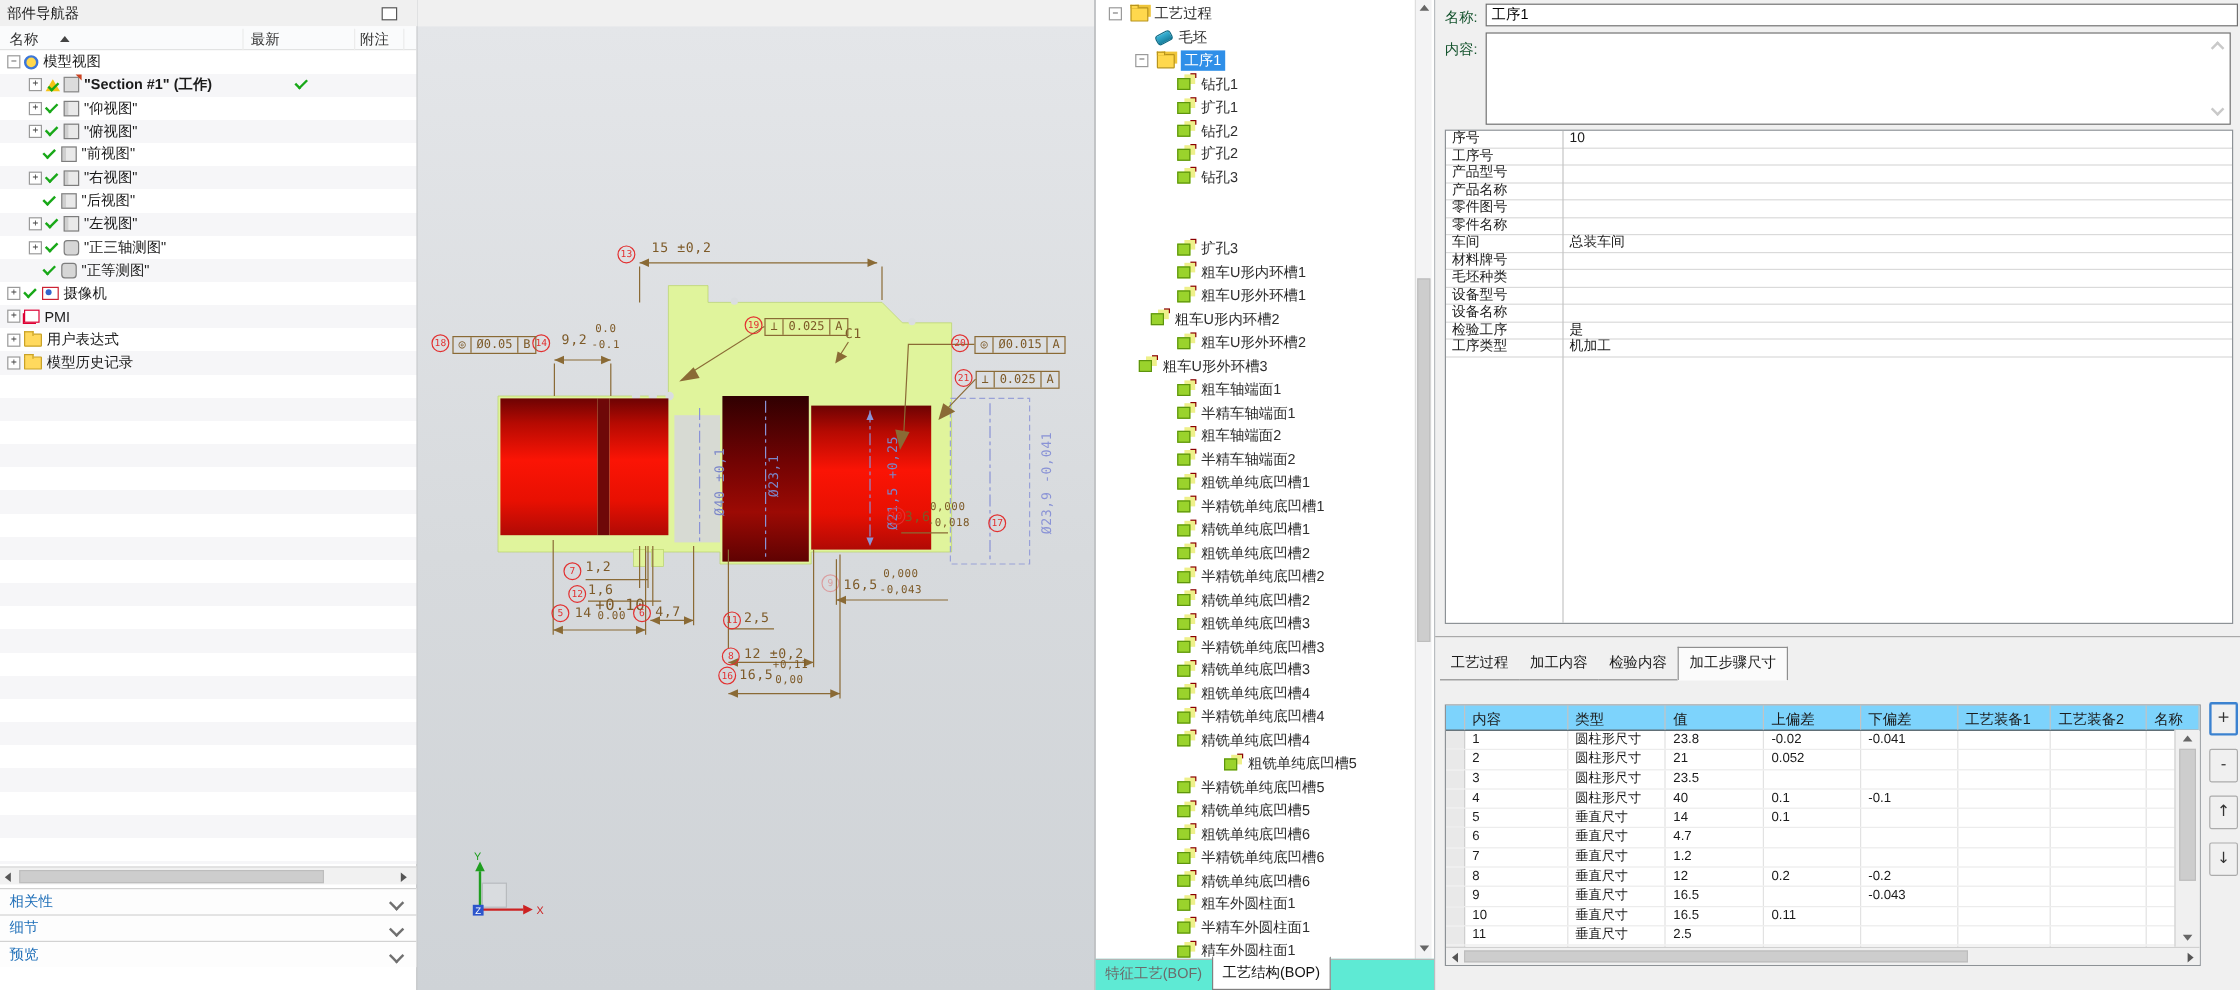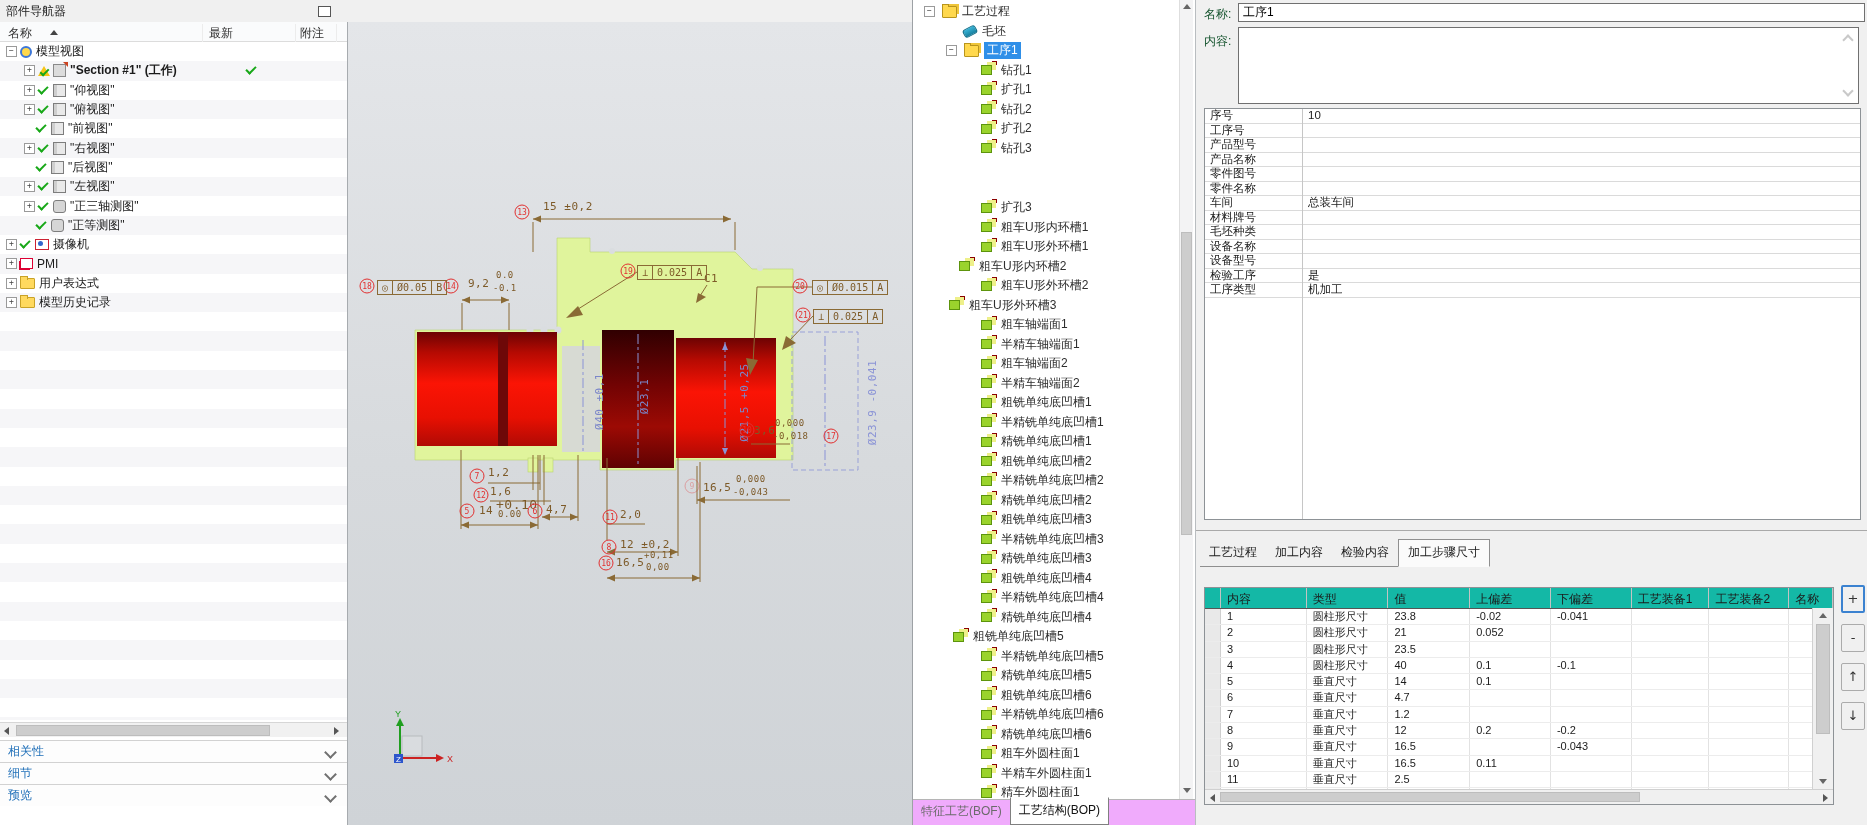--- a/index.html
+++ b/index.html
@@ -64,40 +64,40 @@
   #mid-panel{left:912px;top:0;width:283px;height:825px;background:#fff;border-left:1px solid #9da1a5;box-sizing:border-box}
   #mid-tree{left:1px;top:0;width:265px;height:799px;overflow:hidden;padding-top:2px;box-sizing:border-box}
   .mrow{height:19.5px;display:flex;align-items:center;white-space:nowrap}
   .mrow .lbl{margin-left:5px;color:#2d2d2d}
   .mrow .sel{background:#2f8fe8;color:#fff;padding:0 3px;margin-left:5px}
   .ic-folder2{width:13px;height:10px;background:#ffd84d;border:1px solid #b8941c;border-radius:1px;box-shadow:3px -3px 0 -1px #efc53a;position:relative}
   .ic-folder2::before{content:"";position:absolute;left:-1px;top:-3px;width:5px;height:2px;background:#ffd84d;border:1px solid #b8941c;border-bottom:none}
   .ic-blank{width:12px;height:7px;background:linear-gradient(#3ab5d8,#177f9e);border:1px solid #0e6b86;border-radius:3px;transform:rotate(-28deg)}
   .ic-op{width:9px;height:8px;background:#9ad32c;border:1px solid #5d940d;box-shadow:5px -4px 0 -1px #eef08a,8px -7px 0 -3px #8b0000;margin-right:4px}
   #mid-vscroll{left:266px;top:0;width:14px;height:799px;background:#f3f3f4;border-left:1px solid #dedede;box-sizing:border-box}
-  #mid-tabs{left:0;top:799px;width:283px;height:26px;background:#f0abfc;border-top:1px solid #b5b5b5;box-sizing:border-box;display:flex;align-items:flex-end}
+  #mid-tabs{left:0;top:799px;width:283px;height:26px;background:#5eead4;border-top:1px solid #b5b5b5;box-sizing:border-box;display:flex;align-items:flex-end}
   .btab{padding:4px 8px 5px;color:#6b6b6b}
   .btab.active{background:#fff;border:1px solid #808080;border-top:1px solid #fff;color:#111;margin-top:-1px}
   
   #right-panel{left:1195px;top:0;width:672px;height:825px;background:#f0f0f0;border-left:1px solid #b9bdc0;box-sizing:border-box}
   .rp-label{position:absolute;color:#14532d}
   #rp-name-input{left:42px;top:3px;width:617px;height:17px;border:1px solid #707070;background:#fff;padding:0 4px;font:12px "Liberation Sans","DejaVu Sans",sans-serif}
   #rp-content{left:42px;top:27px;width:621px;height:77px;border:1px solid #707070;background:#fff;box-sizing:border-box}
   .mini-chev{position:absolute;width:6px;height:6px;border-right:2px solid #c9c9c9;border-bottom:2px solid #c9c9c9}
   #rp-grid{left:8px;top:108px;width:657px;height:412px;border:1px solid #8d9296;background:#fff;box-sizing:border-box}
   #rp-grid-divider{position:absolute;left:97px;top:0;width:1px;height:100%;background:#c6c6c6}
   .prow{display:flex;height:13.5px;border-bottom:1px solid #dadada;font-size:11.5px;line-height:13.5px}
   .prow .pl{width:97px;padding-left:5px;box-sizing:border-box;flex:0 0 auto}
   .prow .pv{padding-left:6px}
   #rp-split{left:0;top:530px;width:672px;height:1px;background:#a9a9a9}
   #rp-tabs{left:4px;top:540px;height:27px;display:flex;align-items:flex-end}
   .rtab{padding:4px 9px 5px;border-bottom:1px solid #8f8f8f;color:#1b1b1b}
   .rtab.active{background:#fbfbfb;border:1px solid #8f8f8f;border-bottom:1px solid #fbfbfb}
   #rp-table{left:8px;top:587px;width:630px;height:218px;border:1px solid #8d9296;background:#fff;box-sizing:border-box}
-  #tbl-header{display:flex;height:20px;border-bottom:1px solid #555;background:#14b8a6}
+  #tbl-header{display:flex;height:20px;border-bottom:1px solid #555;background:#7dd3fc}
   #tbl-header .hc{border-right:1px solid #c3c3c3;padding:3px 0 0 6px;box-sizing:border-box;overflow:hidden;white-space:nowrap}
   #tbl-body{height:181px;overflow:hidden}
   .drow{display:flex;height:15.3px;font-size:11px;line-height:15.3px;border-bottom:1px solid #ececec}
   .drow .dc{border-right:1px solid #e2e2e2;padding-left:6px;box-sizing:border-box;overflow:hidden;white-space:nowrap}
   .drow .gut{background:#e9e9e9;border-right:1px solid #cfcfcf}
   #tbl-vscroll{position:absolute;right:0;top:20px;width:21px;height:181px;background:#f0f0f0;border-left:1px solid #d0d0d0;box-sizing:border-box}
   #tbl-hscroll{position:absolute;left:0;bottom:0;width:628px;height:15px;background:#f0f0f0;border-top:1px solid #d0d0d0;box-sizing:border-box}
   .sq-btn{position:absolute;left:645px;width:24px;height:28px;background:#f0f0f0;border:1px solid #ababab;border-radius:2px;
           font:13px/26px "DejaVu Sans",sans-serif;text-align:center;color:#333;box-sizing:border-box}
   .sq-btn.focus{border:2px solid #3b82d0;line-height:24px}
@@ -305,21 +305,21 @@
         <div class="ann" style="left: 120px; top: 255px;">9,2</div>
         <div class="ann" style="left: 148px; top: 248px; font-size: 9px;">0.0</div>
         <div class="ann" style="left: 145px; top: 261px; font-size: 9px;">-0.1</div>
         <div class="ann" style="left: 356px; top: 250px;">C1</div>
         <div class="ann" style="left: 140px; top: 444px;">1,2</div>
         <div class="ann" style="left: 142px; top: 463px;">1,6</div>
         <div class="ann" style="left: 131px; top: 482px;">14</div>
         <div class="ann" style="left: 148px; top: 475px; font-size: 13px;">+0.10</div>
         <div class="ann" style="left: 150px; top: 487px; font-size: 9px;">0.00</div>
         <div class="ann" style="left: 198px; top: 481px;">4,7</div>
-        <div class="ann" style="left: 272px; top: 486px;">2,0</div>
+        <div class="ann" style="left: 272px; top: 486px;">2,5</div>
         <div class="ann" style="left: 272px; top: 516px;">12 ±0,2</div>
         <div class="ann" style="left: 268px; top: 534px;">16,5</div>
         <div class="ann" style="left: 296px; top: 528px; font-size: 9px;">+0,11</div>
         <div class="ann" style="left: 298px; top: 540px; font-size: 9px;">0,00</div>
         <div class="ann" style="left: 355px; top: 459px;">16,5</div>
         <div class="ann" style="left: 388px; top: 452px; font-size: 9px;">0,000</div>
         <div class="ann" style="left: 385px; top: 465px; font-size: 9px;">-0,043</div>
         <div class="ann" style="left: 406px; top: 402px;">3,6</div>
         <div class="ann" style="left: 427px; top: 396px; font-size: 9px;">0,000</div>
         <div class="ann" style="left: 425px; top: 409px; font-size: 9px;">-0,018</div>
@@ -495,21 +495,21 @@
         <span class="lbl">粗铣单纯底凹槽4</span>
       </div>
       <div class="mrow" style="padding-left: 64px;">
         <span class="ic ic-op"></span>
         <span class="lbl">半精铣单纯底凹槽4</span>
       </div>
       <div class="mrow" style="padding-left: 64px;">
         <span class="ic ic-op"></span>
         <span class="lbl">精铣单纯底凹槽4</span>
       </div>
-      <div class="mrow" style="padding-left: 36px;">
+      <div class="mrow" style="padding-left: 60px; margin-left: 43px;">
         <span class="ic ic-op"></span>
         <span class="lbl">粗铣单纯底凹槽5</span>
       </div>
       <div class="mrow" style="padding-left: 64px;">
         <span class="ic ic-op"></span>
         <span class="lbl">半精铣单纯底凹槽5</span>
       </div>
       <div class="mrow" style="padding-left: 64px;">
         <span class="ic ic-op"></span>
         <span class="lbl">精铣单纯底凹槽5</span>
@@ -595,25 +595,25 @@
         </div>
         <div class="prow">
           <span class="pl">材料牌号</span>
           <span class="pv"></span>
         </div>
         <div class="prow">
           <span class="pl">毛坯种类</span>
           <span class="pv"></span>
         </div>
         <div class="prow">
+          <span class="pl">设备型号</span>
+          <span class="pv"></span>
+        </div>
+        <div class="prow">
           <span class="pl">设备名称</span>
-          <span class="pv"></span>
-        </div>
-        <div class="prow">
-          <span class="pl">设备型号</span>
           <span class="pv"></span>
         </div>
         <div class="prow">
           <span class="pl">检验工序</span>
           <span class="pv">是</span>
         </div>
         <div class="prow">
           <span class="pl">工序类型</span>
           <span class="pv">机加工</span>
         </div>

